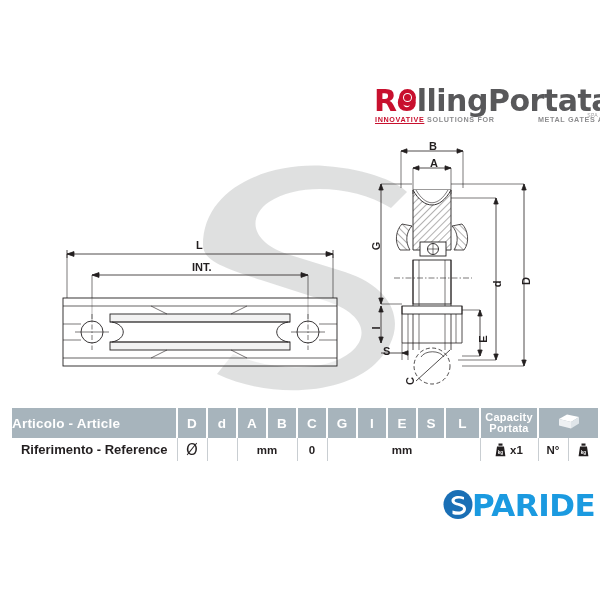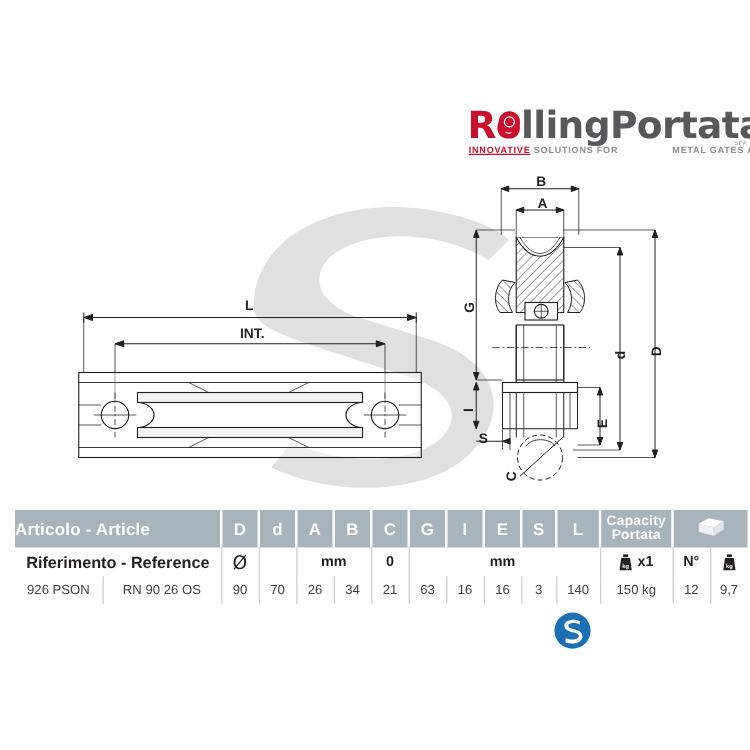--- a/index.html
+++ b/index.html
@@ -477,38 +477,22 @@
       </td>
       <td>N°</td>
       <td>
         <svg class="wicon" width="11" height="14" viewBox="0 0 11 14">
           <rect x="3.5" y="0.5" width="4" height="2.2" fill="#231f20"></rect>
           <path d="M2 3.4 L9 3.4 L10.4 13.2 L0.6 13.2 Z" fill="#231f20"></path>
           <text x="5.5" y="11" font-size="4.6" fill="#ffffff" text-anchor="middle" font-family="Liberation Sans, sans-serif">kg</text>
         </svg>
       </td>
     </tr>
-    <tr class="data-row">
-      <td class="art-a">926 PSON</td>
-      <td class="art-b">RN 90 26 OS</td>
-      <td>90</td>
-      <td>70</td>
-      <td>26</td>
-      <td>34</td>
-      <td>21</td>
-      <td>63</td>
-      <td>16</td>
-      <td>16</td>
-      <td>3</td>
-      <td>140</td>
-      <td>150 kg</td>
-      <td>12</td>
-      <td>9,7</td>
-    </tr>
   </tbody>
 </table>
 
 <div id="paride-logo">
   <svg id="paride-mark" viewBox="0 0 30 31">
     <circle cx="15" cy="15.5" r="14.5" fill="#1a6fb5"></circle>
     <path d="M21 8 C 15 5.5, 8.5 7.5, 8.5 11.5 C 8.5 15, 12.5 16, 16 17 C 19 17.9, 20 18.6, 20 20 C 20 22.4, 15 23.6, 9.5 21.5 L 9.5 25 C 16 27.2, 23 25, 23 20 C 23 16.2, 19 15, 15.5 14.1 C 12.6 13.3, 11.6 12.6, 11.6 11.4 C 11.6 9.4, 16 8.6, 21 10.6 Z" fill="#ffffff"></path>
   </svg>
+  <div id="paride-text">PARIDE</div>
 </div>
 
 </body></html>

